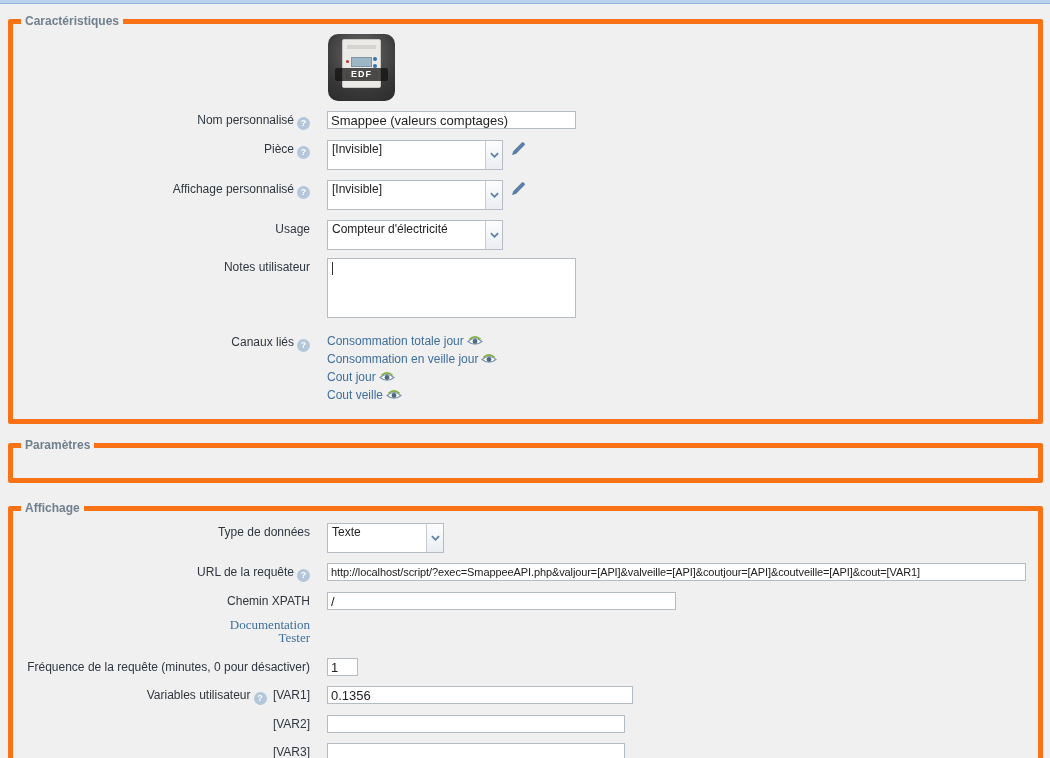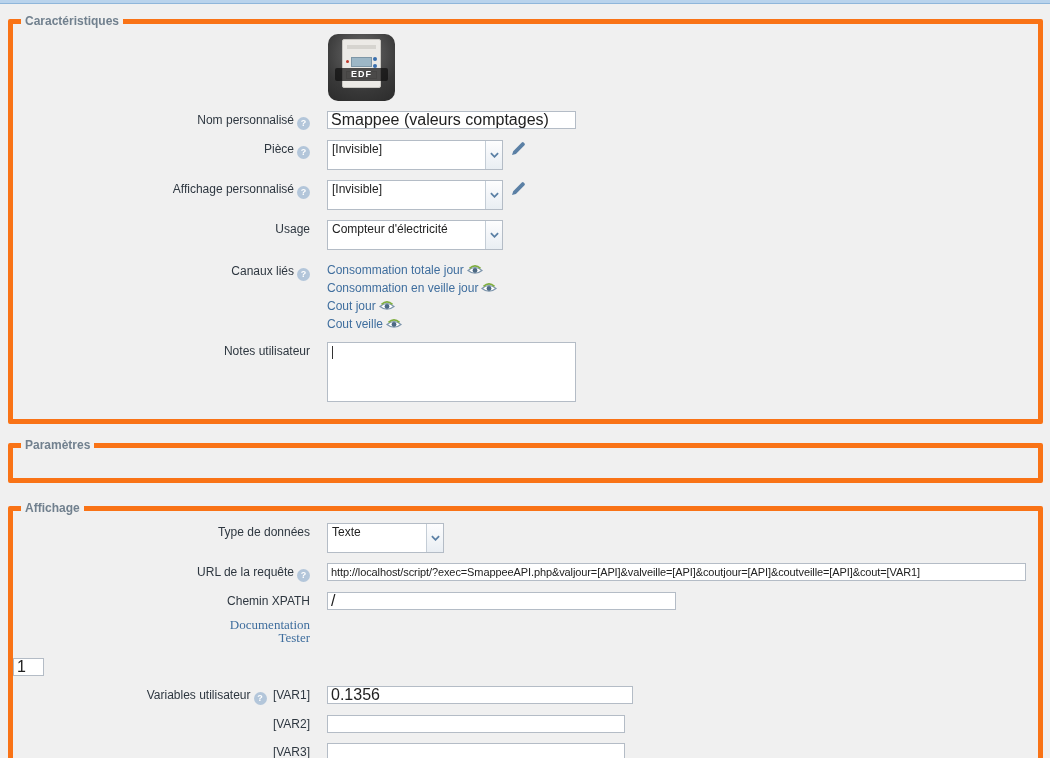--- a/index.html
+++ b/index.html
@@ -27,21 +27,21 @@
 
   .help {
     display:inline-block; width:13px; height:13px; border-radius:50%;
     background:#b3c6da; color:#fff; font-weight:bold; font-size:9px;
     line-height:13px; text-align:center; vertical-align:-2px; margin-left:3px;
     cursor:pointer;
   }
 
   input.txt, textarea.txt {
     height:18px; border:1px solid #b4bcc6; background:#fff; color:#222;
-    font-family:"Liberation Sans", sans-serif; font-size:16px; padding:0 3px;
+    font-family:"Liberation Sans", sans-serif; font-size:13px; padding:0 3px;
   }
   textarea.txt { resize:none; padding:2px 3px; }
 
   .select {
     display:inline-flex; height:30px; border:1px solid #b4bcc6; background:#fff;
     cursor:pointer; align-items:stretch;
   }
   .select .val { flex:1; padding:1px 4px; color:#222; white-space:nowrap; overflow:hidden; }
   .select .arrow-btn {
     width:17px; flex:none; border-left:1px solid #c4cdd6;
@@ -161,63 +161,63 @@
     <div class="select" style="width:176px">
       <span class="val">Compteur d'électricité</span>
       <span class="arrow-btn">
         <svg width="9" height="6" viewBox="0 0 10 6">
             <path d="M1 1 L5 5 L9 1" stroke="#5b80a5" stroke-width="2" fill="none"></path>
           </svg>
       </span>
     </div>
   </div>
 
-  <div class="row" style="margin-top:12px">
-    <div class="lbl">
-      <span>Canaux liés</span><span class="help">?</span>
-    </div>
-    <div>
-      <div class="canaux-line">
-        <a class="link">Consommation totale jour</a><span class="eye"><svg width="16" height="12" viewBox="0 0 16 12">
-              <path d="M1 6.5 Q8 0.5 15 6.5 Q8 12 1 6.5 Z" fill="#fff" stroke="#7d95ac" stroke-width="1.2"></path>
-              <circle cx="8" cy="6.5" r="2.4" fill="#4d6a84"></circle>
-              <path d="M2.5 4.4 Q8 -0.6 13.5 4.4" stroke="#7fae3f" fill="none" stroke-width="1.6"></path>
-            </svg></span>
-      </div>
-      <div class="canaux-line">
-        <a class="link">Consommation en veille jour</a><span class="eye"><svg width="16" height="12" viewBox="0 0 16 12">
-              <path d="M1 6.5 Q8 0.5 15 6.5 Q8 12 1 6.5 Z" fill="#fff" stroke="#7d95ac" stroke-width="1.2"></path>
-              <circle cx="8" cy="6.5" r="2.4" fill="#4d6a84"></circle>
-              <path d="M2.5 4.4 Q8 -0.6 13.5 4.4" stroke="#7fae3f" fill="none" stroke-width="1.6"></path>
-            </svg></span>
-      </div>
-      <div class="canaux-line">
-        <a class="link">Cout jour</a><span class="eye"><svg width="16" height="12" viewBox="0 0 16 12">
-              <path d="M1 6.5 Q8 0.5 15 6.5 Q8 12 1 6.5 Z" fill="#fff" stroke="#7d95ac" stroke-width="1.2"></path>
-              <circle cx="8" cy="6.5" r="2.4" fill="#4d6a84"></circle>
-              <path d="M2.5 4.4 Q8 -0.6 13.5 4.4" stroke="#7fae3f" fill="none" stroke-width="1.6"></path>
-            </svg></span>
-      </div>
-      <div class="canaux-line">
-        <a class="link">Cout veille</a><span class="eye"><svg width="16" height="12" viewBox="0 0 16 12">
-              <path d="M1 6.5 Q8 0.5 15 6.5 Q8 12 1 6.5 Z" fill="#fff" stroke="#7d95ac" stroke-width="1.2"></path>
-              <circle cx="8" cy="6.5" r="2.4" fill="#4d6a84"></circle>
-              <path d="M2.5 4.4 Q8 -0.6 13.5 4.4" stroke="#7fae3f" fill="none" stroke-width="1.6"></path>
-            </svg></span>
-      </div>
-    </div>
-  </div>
-
   <div class="row" style="margin-top:8px">
     <div class="lbl">
       <span>Notes utilisateur</span>
     </div>
     <div class="notes-wrap">
       <textarea class="txt" style="width: 249px; height: 60px;" value=""></textarea>
       <div class="caret"></div>
+    </div>
+  </div>
+
+  <div class="row" style="margin-top:12px">
+    <div class="lbl">
+      <span>Canaux liés</span><span class="help">?</span>
+    </div>
+    <div>
+      <div class="canaux-line">
+        <a class="link">Consommation totale jour</a><span class="eye"><svg width="16" height="12" viewBox="0 0 16 12">
+              <path d="M1 6.5 Q8 0.5 15 6.5 Q8 12 1 6.5 Z" fill="#fff" stroke="#7d95ac" stroke-width="1.2"></path>
+              <circle cx="8" cy="6.5" r="2.4" fill="#4d6a84"></circle>
+              <path d="M2.5 4.4 Q8 -0.6 13.5 4.4" stroke="#7fae3f" fill="none" stroke-width="1.6"></path>
+            </svg></span>
+      </div>
+      <div class="canaux-line">
+        <a class="link">Consommation en veille jour</a><span class="eye"><svg width="16" height="12" viewBox="0 0 16 12">
+              <path d="M1 6.5 Q8 0.5 15 6.5 Q8 12 1 6.5 Z" fill="#fff" stroke="#7d95ac" stroke-width="1.2"></path>
+              <circle cx="8" cy="6.5" r="2.4" fill="#4d6a84"></circle>
+              <path d="M2.5 4.4 Q8 -0.6 13.5 4.4" stroke="#7fae3f" fill="none" stroke-width="1.6"></path>
+            </svg></span>
+      </div>
+      <div class="canaux-line">
+        <a class="link">Cout jour</a><span class="eye"><svg width="16" height="12" viewBox="0 0 16 12">
+              <path d="M1 6.5 Q8 0.5 15 6.5 Q8 12 1 6.5 Z" fill="#fff" stroke="#7d95ac" stroke-width="1.2"></path>
+              <circle cx="8" cy="6.5" r="2.4" fill="#4d6a84"></circle>
+              <path d="M2.5 4.4 Q8 -0.6 13.5 4.4" stroke="#7fae3f" fill="none" stroke-width="1.6"></path>
+            </svg></span>
+      </div>
+      <div class="canaux-line">
+        <a class="link">Cout veille</a><span class="eye"><svg width="16" height="12" viewBox="0 0 16 12">
+              <path d="M1 6.5 Q8 0.5 15 6.5 Q8 12 1 6.5 Z" fill="#fff" stroke="#7d95ac" stroke-width="1.2"></path>
+              <circle cx="8" cy="6.5" r="2.4" fill="#4d6a84"></circle>
+              <path d="M2.5 4.4 Q8 -0.6 13.5 4.4" stroke="#7fae3f" fill="none" stroke-width="1.6"></path>
+            </svg></span>
+      </div>
     </div>
   </div>
 </fieldset>
 
 <fieldset class="section" style="margin-top:14px; padding-bottom:26px">
   <legend>Paramètres</legend>
 </fieldset>
 
 <fieldset class="section" style="margin-top:18px">
   <legend>Affichage</legend>
@@ -248,20 +248,23 @@
       <span>Chemin XPATH</span>
       <div class="sublinks">
         <div><a class="link">Documentation</a></div>
         <div><a class="link">Tester</a></div>
       </div>
     </div>
     <input class="txt" style="width: 349px;" value="/">
   </div>
 
   <div class="row" style="margin-top:14px">
+    <div class="lbl">
+      <span>Fréquence de la requête (minutes, 0 pour désactiver)</span>
+    </div>
     <input class="txt" style="width: 31px;" value="1">
   </div>
 
   <div class="row">
     <div class="lbl">
       <span>Variables utilisateur</span><span class="help">?</span>
       <span style="margin-left:3px">[VAR1]</span>
     </div>
     <input class="txt" style="width: 306px;" value="0.1356">
   </div>

